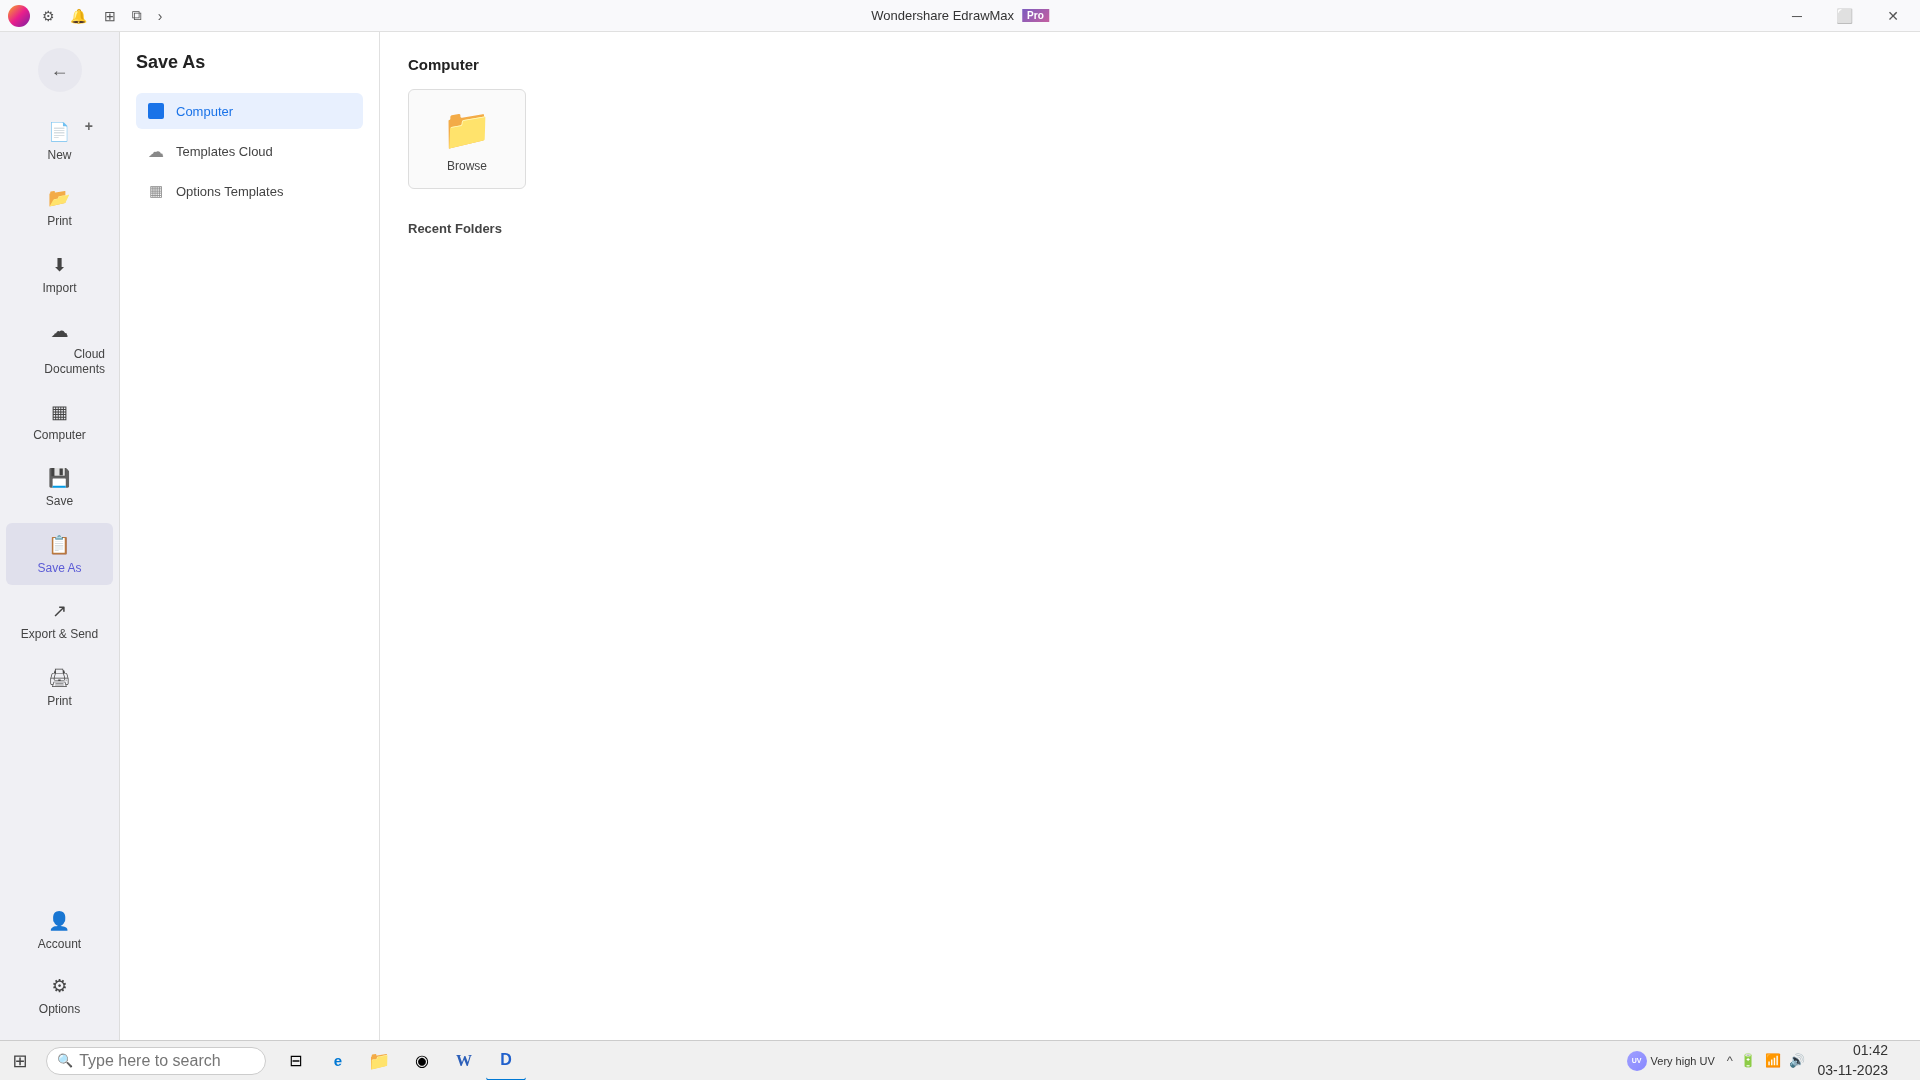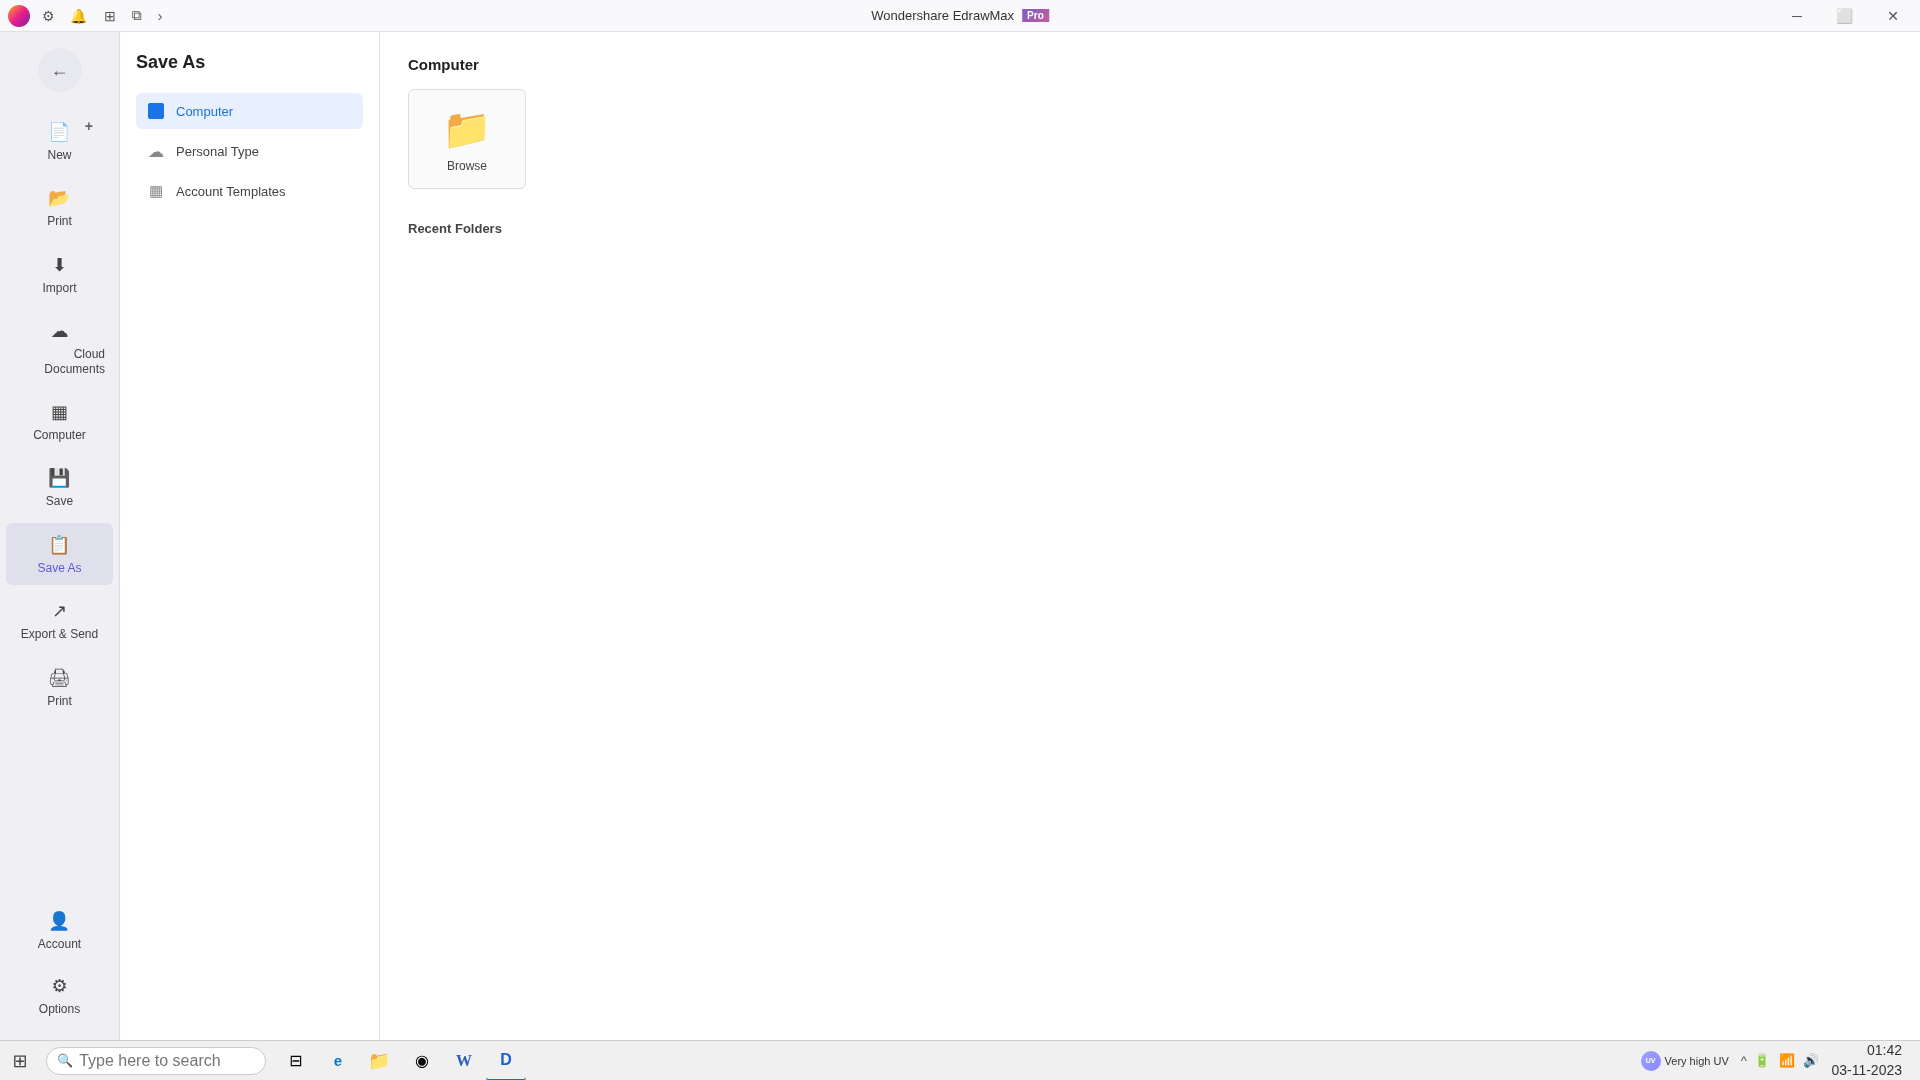--- a/index.html
+++ b/index.html
@@ -289,21 +289,21 @@
       cursor: pointer;
       font-size: 18px;
       border-radius: 4px;
     }
     .taskbar-app.active { border-bottom: 2px solid #0078d4; }
     .taskbar-right {
       margin-left: auto;
       display: flex;
       align-items: center;
       gap: 2px;
-      padding-right: 10px;
+      padding-right: 24px;
     }
     .taskbar-time {
       text-align: right;
       font-size: 14px;
       color: #333;
       line-height: 1.4;
       padding: 0 8px;
     }
     .uv-badge {
       display: flex;
@@ -427,28 +427,28 @@
         <div class="saveas-option-icon">
           <div class="computer-icon-sq"></div>
         </div>
         <span>Computer</span>
       </div>
 
       <div class="saveas-option">
         <div class="saveas-option-icon">
           <span style="font-size:16px; color:#888;">☁</span>
         </div>
-        <span>Personal Type</span>
+        <span>Templates Cloud</span>
       </div>
 
       <div class="saveas-option">
         <div class="saveas-option-icon">
           <span style="font-size:15px; color:#888;">▦</span>
         </div>
-        <span>Account Templates</span>
+        <span>Options Templates</span>
       </div>
 
     </div>
   </div>
 
   <div class="main-content">
     <div class="section-title">Computer</div>
 
     <div class="browse-grid">
       <div class="browse-card">

